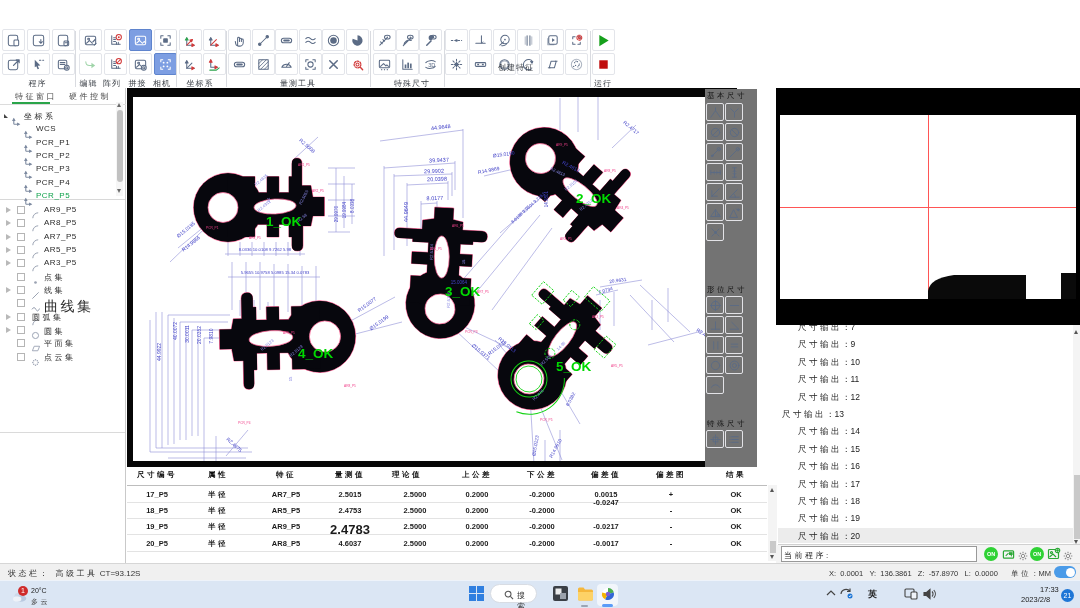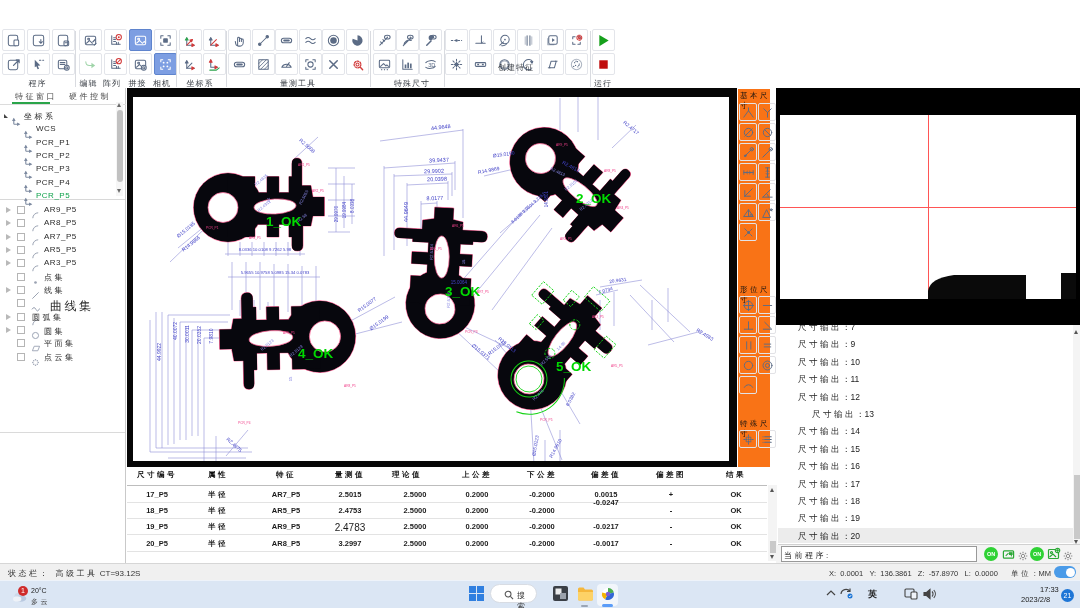--- a/index.html
+++ b/index.html
@@ -462,21 +462,21 @@
       <div class="a" style="left:6px;top:199.05px;width:0;height:0;border-top:3.5px solid transparent;border-bottom:3.5px solid transparent;border-left:5px solid #b9b9b9"></div>
       <div class="a" style="left:17px;top:198.05px;width:8px;height:8px;border:1px solid #b5b5b5;background:#fff"></div>
       <div class="a" style="left:31px;top:198.05px"><svg width="9" height="9" viewBox="0 0 10 10">
           <path d="M1.5 8.5 L8.5 1.5" stroke="#9aa2b2" stroke-width="1.1"></path>
         </svg></div>
       <div class="a" style="left:44px;top:197.05px;font-size:8px;color:#2b2b2b;letter-spacing:.5px"><span class="cjk">线集</span></div>
       <div class="a" style="left:17px;top:211.4px;width:8px;height:8px;border:1px solid #b5b5b5;background:#fff"></div>
       <div class="a" style="left:31px;top:211.4px"><svg width="9" height="9" viewBox="0 0 10 10" fill="none">
           <path d="M1 6 q2.5-4 4.5 0 t4-1" stroke="#9aa2b2" stroke-width="1.1"></path>
         </svg></div>
-      <div class="a" style="left:50px;top:210.4px;font-size:12px;color:#2b2b2b;letter-spacing:.5px"><span class="cjk">曲线集</span></div>
+      <div class="a" style="left:44px;top:210.4px;font-size:14px;color:#2b2b2b;letter-spacing:.5px"><span class="cjk">曲线集</span></div>
       <div class="a" style="left:6px;top:225.75px;width:0;height:0;border-top:3.5px solid transparent;border-bottom:3.5px solid transparent;border-left:5px solid #b9b9b9"></div>
       <div class="a" style="left:17px;top:224.75px;width:8px;height:8px;border:1px solid #b5b5b5;background:#fff"></div>
       <div class="a" style="left:31px;top:224.75px"><svg width="9" height="9" viewBox="0 0 10 10" fill="none" stroke="#9aa2b2" stroke-width="1.1">
           <path d="M8 2 a6 6 0 0 0-6 6"></path>
         </svg></div>
       <div class="a" style="left:32px;top:223.75px;font-size:8px;color:#2b2b2b;letter-spacing:.5px"><span class="cjk">圆弧集</span></div>
       <div class="a" style="left:6px;top:239.1px;width:0;height:0;border-top:3.5px solid transparent;border-bottom:3.5px solid transparent;border-left:5px solid #b9b9b9"></div>
       <div class="a" style="left:17px;top:238.1px;width:8px;height:8px;border:1px solid #b5b5b5;background:#fff"></div>
       <div class="a" style="left:31px;top:238.1px"><svg width="9" height="9" viewBox="0 0 10 10" fill="none">
           <circle cx="5" cy="5" r="3.4" stroke="#9aa2b2" stroke-width="1.1"></circle>
@@ -761,21 +761,21 @@
         </g>
         <g font-family="Liberation Sans,sans-serif" font-weight="bold" font-size="13.5" fill="#00d800">
           <text x="266" y="226">1_OK</text>
           <text x="576" y="203">2_OK</text>
           <text x="445" y="296">3_OK</text>
           <text x="298" y="358">4_OK</text>
           <text x="556" y="371">5_OK</text>
         </g>
       </g>
     </svg>
-    <div class="a" style="left:738px;top:89px;width:32px;height:378px;background:#f97316">
+    <div class="a" style="left:705px;top:89px;width:52px;height:378px;background:#737373">
       <div class="a cjk" style="left:2px;top:2px;font-size:7.5px;color:#111">基本尺寸</div>
       <div class="a" style="left:1px;top:14px;width:18px;height:18px;border:1px solid #e2e2e6;border-radius:2px;display:flex;align-items:center;justify-content:center">
         <svg width="13" height="13" viewBox="0 0 14 14" fill="none" stroke="#5b6b85" stroke-width="1" stroke-linecap="round">
           <path d="M2 12 L7 5 L12 12 M7 5 V2"></path>
         </svg>
       </div>
       <div class="a" style="left:20px;top:14px;width:18px;height:18px;border:1px solid #e2e2e6;border-radius:2px;display:flex;align-items:center;justify-content:center">
         <svg width="13" height="13" viewBox="0 0 14 14" fill="none" stroke="#5b6b85" stroke-width="1" stroke-linecap="round">
           <path d="M3 3 L7 7 L11 3 M7 7 V12"></path>
         </svg>
@@ -914,21 +914,21 @@
    <rect x="281" y="158" width="15" height="26" fill="#0a0a0a"></rect>
  </svg>
 </div>
 </div>
     <div class="a" style="left:776px;top:325px;width:304px;height:220px;background:#fff;border-bottom:1px solid #d0d0d0;overflow:hidden">
       <div class="a" style="left:22px;top:-3.0px;font-size:8.5px;color:#222"><span class="cjk">尺寸输出</span>：7</div>
       <div class="a" style="left:22px;top:14.399999999999999px;font-size:8.5px;color:#222"><span class="cjk">尺寸输出</span>：9</div>
       <div class="a" style="left:22px;top:31.799999999999997px;font-size:8.5px;color:#222"><span class="cjk">尺寸输出</span>：10</div>
       <div class="a" style="left:22px;top:49.199999999999996px;font-size:8.5px;color:#222"><span class="cjk">尺寸输出</span>：11</div>
       <div class="a" style="left:22px;top:66.6px;font-size:8.5px;color:#222"><span class="cjk">尺寸输出</span>：12</div>
-      <div class="a" style="left:36px;top:84.0px;font-size:8.5px;color:#222"><span class="cjk">尺寸输出</span>：13</div>
+      <div class="a" style="left:6px;top:84.0px;font-size:8.5px;color:#222"><span class="cjk">尺寸输出</span>：13</div>
       <div class="a" style="left:22px;top:101.39999999999999px;font-size:8.5px;color:#222"><span class="cjk">尺寸输出</span>：14</div>
       <div class="a" style="left:22px;top:118.79999999999998px;font-size:8.5px;color:#222"><span class="cjk">尺寸输出</span>：15</div>
       <div class="a" style="left:22px;top:136.2px;font-size:8.5px;color:#222"><span class="cjk">尺寸输出</span>：16</div>
       <div class="a" style="left:22px;top:153.6px;font-size:8.5px;color:#222"><span class="cjk">尺寸输出</span>：17</div>
       <div class="a" style="left:22px;top:171.0px;font-size:8.5px;color:#222"><span class="cjk">尺寸输出</span>：18</div>
       <div class="a" style="left:22px;top:188.39999999999998px;font-size:8.5px;color:#222"><span class="cjk">尺寸输出</span>：19</div>
       <div class="a" style="left:0;top:202.79999999999998px;width:297px;height:15px;background:#ececec"></div>
       <div class="a" style="left:22px;top:205.79999999999998px;font-size:8.5px;color:#222"><span class="cjk">尺寸输出</span>：20</div>
       <div class="a" style="left:297px;top:0;width:7px;height:220px;background:#f4f4f4">
  <div style="position:absolute;left:1px;top:5px;width:0;height:0;border-left:2.5px solid transparent;border-right:2.5px solid transparent;border-bottom:4px solid #555"></div>
@@ -966,32 +966,32 @@
       <div class="a" style="left:288px;top:38.9px;transform:translateX(-50%);font-size:7.5px;font-weight:bold;color:#1b1b1b;white-space:nowrap"><span>2.5000</span></div>
       <div class="a" style="left:350px;top:38.9px;transform:translateX(-50%);font-size:7.5px;font-weight:bold;color:#1b1b1b;white-space:nowrap"><span>0.2000</span></div>
       <div class="a" style="left:415px;top:38.9px;transform:translateX(-50%);font-size:7.5px;font-weight:bold;color:#1b1b1b;white-space:nowrap"><span>-0.2000</span></div>
       <div class="a" style="left:479px;top:31px;transform:translateX(-50%);font-size:7.5px;font-weight:bold;color:#1b1b1b;white-space:nowrap"><span>-0.0247</span></div>
       <div class="a" style="left:544px;top:38.9px;transform:translateX(-50%);font-size:7.5px;font-weight:bold;color:#1b1b1b;white-space:nowrap"><span>-</span></div>
       <div class="a" style="left:609px;top:38.9px;transform:translateX(-50%);font-size:7.5px;font-weight:bold;color:#1b1b1b;white-space:nowrap"><span>OK</span></div>
       <div class="a" style="left:0;top:50.9px;width:640px;height:1px;background:#e3e3e3"></div>
       <div class="a" style="left:30px;top:55.3px;transform:translateX(-50%);font-size:7.5px;font-weight:bold;color:#1b1b1b;white-space:nowrap"><span>19_P5</span></div>
       <div class="a" style="left:91px;top:55.3px;transform:translateX(-50%);font-size:7.5px;font-weight:bold;color:#1b1b1b;white-space:nowrap"><span class="cjk">半径</span></div>
       <div class="a" style="left:159px;top:55.3px;transform:translateX(-50%);font-size:7.5px;font-weight:bold;color:#1b1b1b;white-space:nowrap"><span>AR9_P5</span></div>
-      <div class="a" style="left:223px;top:55.3px;transform:translateX(-50%);font-size:10px;font-weight:normal;color:#1b1b1b;white-space:nowrap"><span>2.4783</span></div>
+      <div class="a" style="left:223px;top:55.3px;transform:translateX(-50%);font-size:13px;font-weight:bold;color:#1b1b1b;white-space:nowrap"><span>2.4783</span></div>
       <div class="a" style="left:288px;top:55.3px;transform:translateX(-50%);font-size:7.5px;font-weight:bold;color:#1b1b1b;white-space:nowrap"><span>2.5000</span></div>
       <div class="a" style="left:350px;top:55.3px;transform:translateX(-50%);font-size:7.5px;font-weight:bold;color:#1b1b1b;white-space:nowrap"><span>0.2000</span></div>
       <div class="a" style="left:415px;top:55.3px;transform:translateX(-50%);font-size:7.5px;font-weight:bold;color:#1b1b1b;white-space:nowrap"><span>-0.2000</span></div>
       <div class="a" style="left:479px;top:55.3px;transform:translateX(-50%);font-size:7.5px;font-weight:bold;color:#1b1b1b;white-space:nowrap"><span>-0.0217</span></div>
       <div class="a" style="left:544px;top:55.3px;transform:translateX(-50%);font-size:7.5px;font-weight:bold;color:#1b1b1b;white-space:nowrap"><span>-</span></div>
       <div class="a" style="left:609px;top:55.3px;transform:translateX(-50%);font-size:7.5px;font-weight:bold;color:#1b1b1b;white-space:nowrap"><span>OK</span></div>
       <div class="a" style="left:0;top:67.3px;width:640px;height:1px;background:#e3e3e3"></div>
       <div class="a" style="left:30px;top:71.69999999999999px;transform:translateX(-50%);font-size:7.5px;font-weight:bold;color:#1b1b1b;white-space:nowrap"><span>20_P5</span></div>
       <div class="a" style="left:91px;top:71.69999999999999px;transform:translateX(-50%);font-size:7.5px;font-weight:bold;color:#1b1b1b;white-space:nowrap"><span class="cjk">半径</span></div>
       <div class="a" style="left:159px;top:71.69999999999999px;transform:translateX(-50%);font-size:7.5px;font-weight:bold;color:#1b1b1b;white-space:nowrap"><span>AR8_P5</span></div>
-      <div class="a" style="left:223px;top:71.69999999999999px;transform:translateX(-50%);font-size:7.5px;font-weight:bold;color:#1b1b1b;white-space:nowrap"><span>3.2997</span></div>
+      <div class="a" style="left:223px;top:71.69999999999999px;transform:translateX(-50%);font-size:7.5px;font-weight:bold;color:#1b1b1b;white-space:nowrap"><span>4.6037</span></div>
       <div class="a" style="left:288px;top:71.69999999999999px;transform:translateX(-50%);font-size:7.5px;font-weight:bold;color:#1b1b1b;white-space:nowrap"><span>2.5000</span></div>
       <div class="a" style="left:350px;top:71.69999999999999px;transform:translateX(-50%);font-size:7.5px;font-weight:bold;color:#1b1b1b;white-space:nowrap"><span>0.2000</span></div>
       <div class="a" style="left:415px;top:71.69999999999999px;transform:translateX(-50%);font-size:7.5px;font-weight:bold;color:#1b1b1b;white-space:nowrap"><span>-0.2000</span></div>
       <div class="a" style="left:479px;top:71.69999999999999px;transform:translateX(-50%);font-size:7.5px;font-weight:bold;color:#1b1b1b;white-space:nowrap"><span>-0.0017</span></div>
       <div class="a" style="left:544px;top:71.69999999999999px;transform:translateX(-50%);font-size:7.5px;font-weight:bold;color:#1b1b1b;white-space:nowrap"><span>-</span></div>
       <div class="a" style="left:609px;top:71.69999999999999px;transform:translateX(-50%);font-size:7.5px;font-weight:bold;color:#1b1b1b;white-space:nowrap"><span>OK</span></div>
       <div class="a" style="left:0;top:83.69999999999999px;width:640px;height:1px;background:#e3e3e3"></div>
       <div class="a" style="left:641px;top:18px;width:9px;height:76px;background:#f4f4f4">
  <div style="position:absolute;left:2px;top:3px;width:0;height:0;border-left:2.5px solid transparent;border-right:2.5px solid transparent;border-bottom:4px solid #555"></div>
  <div style="position:absolute;left:1.5px;top:56px;width:6px;height:12px;background:#c9c9c9"></div>

